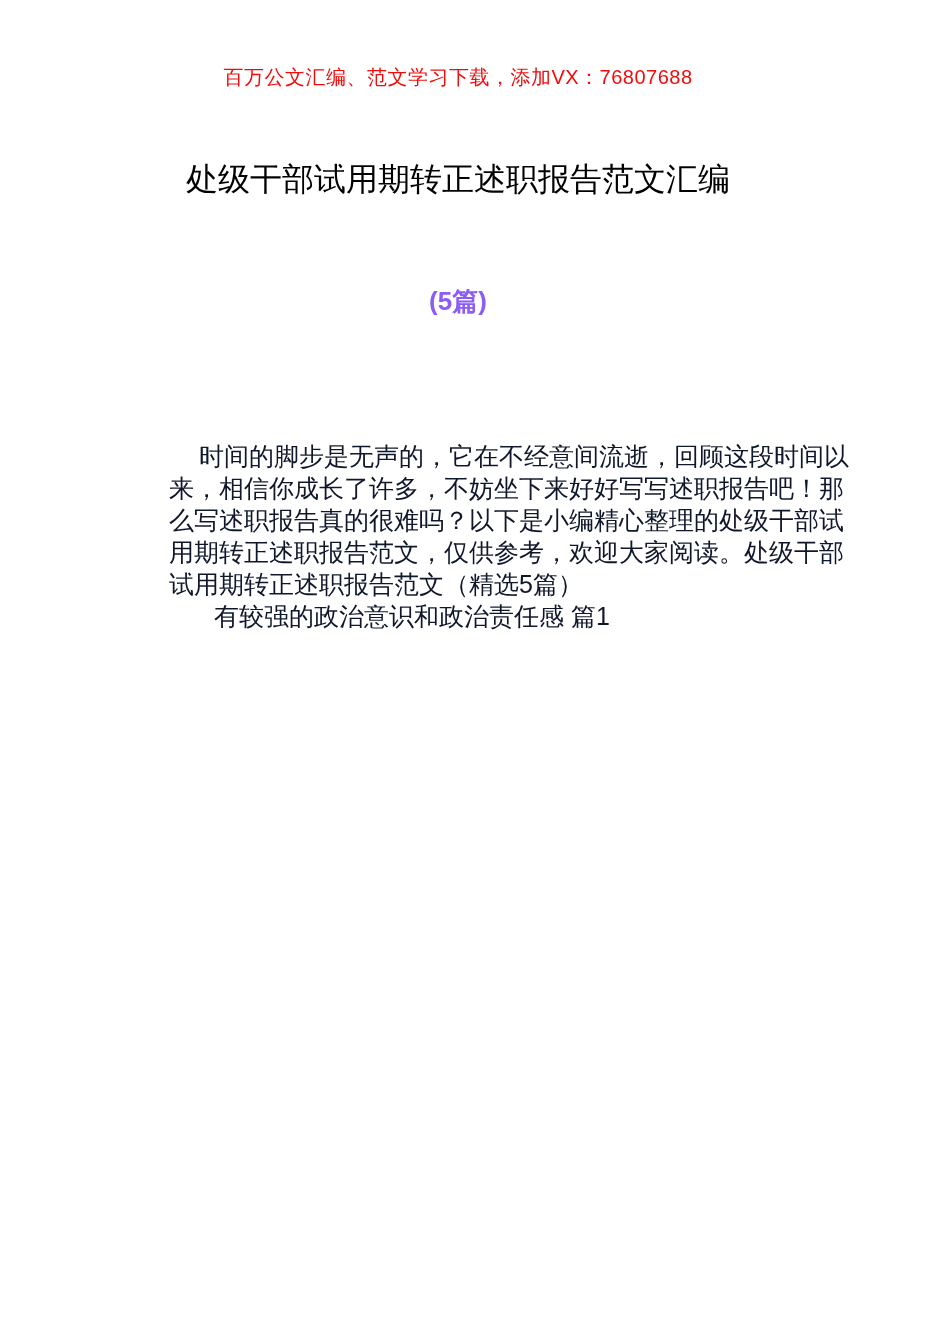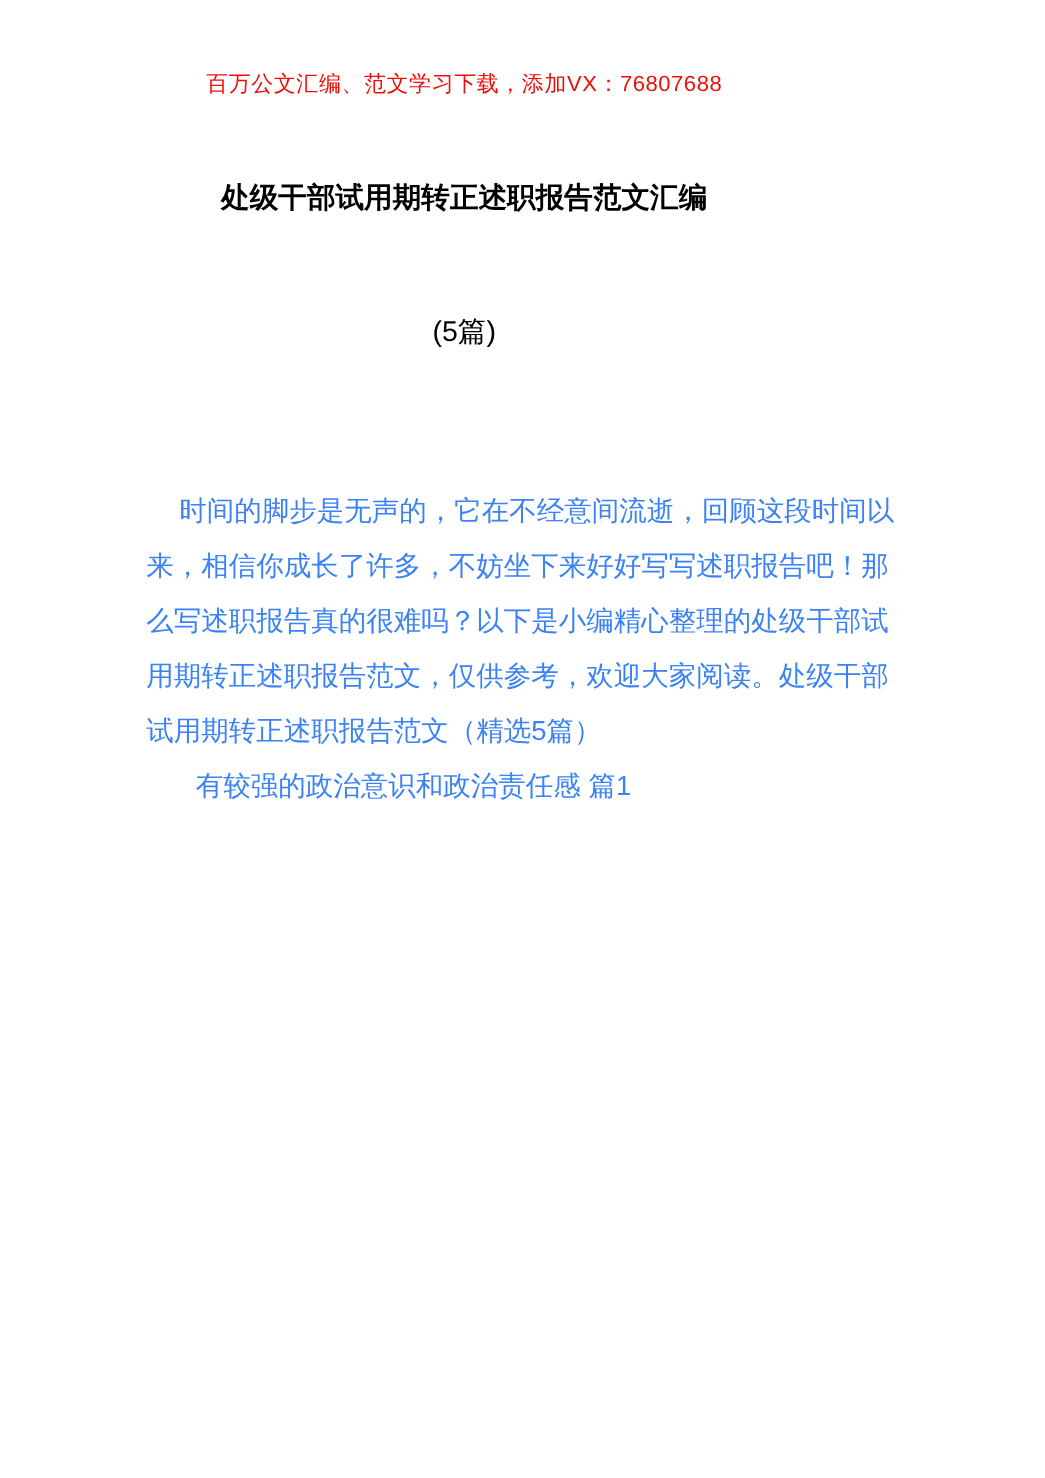--- a/index.html
+++ b/index.html
@@ -8,51 +8,52 @@
     background: #ffffff;
   }
   .page {
     position: relative;
     width: 844px;
     height: 1344px;
     background: #ffffff;
     overflow: hidden;
     font-family: "Liberation Sans", sans-serif;
     color: #111111;
+    margin-left: 36px;
   }
   .notice {
     margin-top: 64px;
     text-align: center;
     font-size: 20px;
     line-height: 26px;
     color: #f10c0c;
     letter-spacing: 0.5px;
   }
   .title {
     margin: 71px 0 0 0;
     text-align: center;
-    font-size: 26px;
+    font-size: 32px;
     line-height: 36px;
-    font-weight: bold;
+    font-weight: normal;
     color: #000000;
   }
   .subtitle {
     margin-top: 86px;
     text-align: center;
     font-size: 26px;
     line-height: 36px;
-    font-weight: normal;
-    color: #000000;
+    font-weight: bold;
+    color: #8b5cf6;
   }
   .doc-body {
     margin: 121px 0 0 133px;
     width: 680px;
     font-size: 25px;
-    line-height: 50px;
-    color: #3b82f6;
+    line-height: 32px;
+    color: #0f172a;
   }
   .doc-body p {
     margin: 0;
     padding: 0;
     white-space: pre; 
   }
   .indent-1 { text-indent: 30px; }
   .indent-2 { text-indent: 45px; }
 </style>
 </head>

